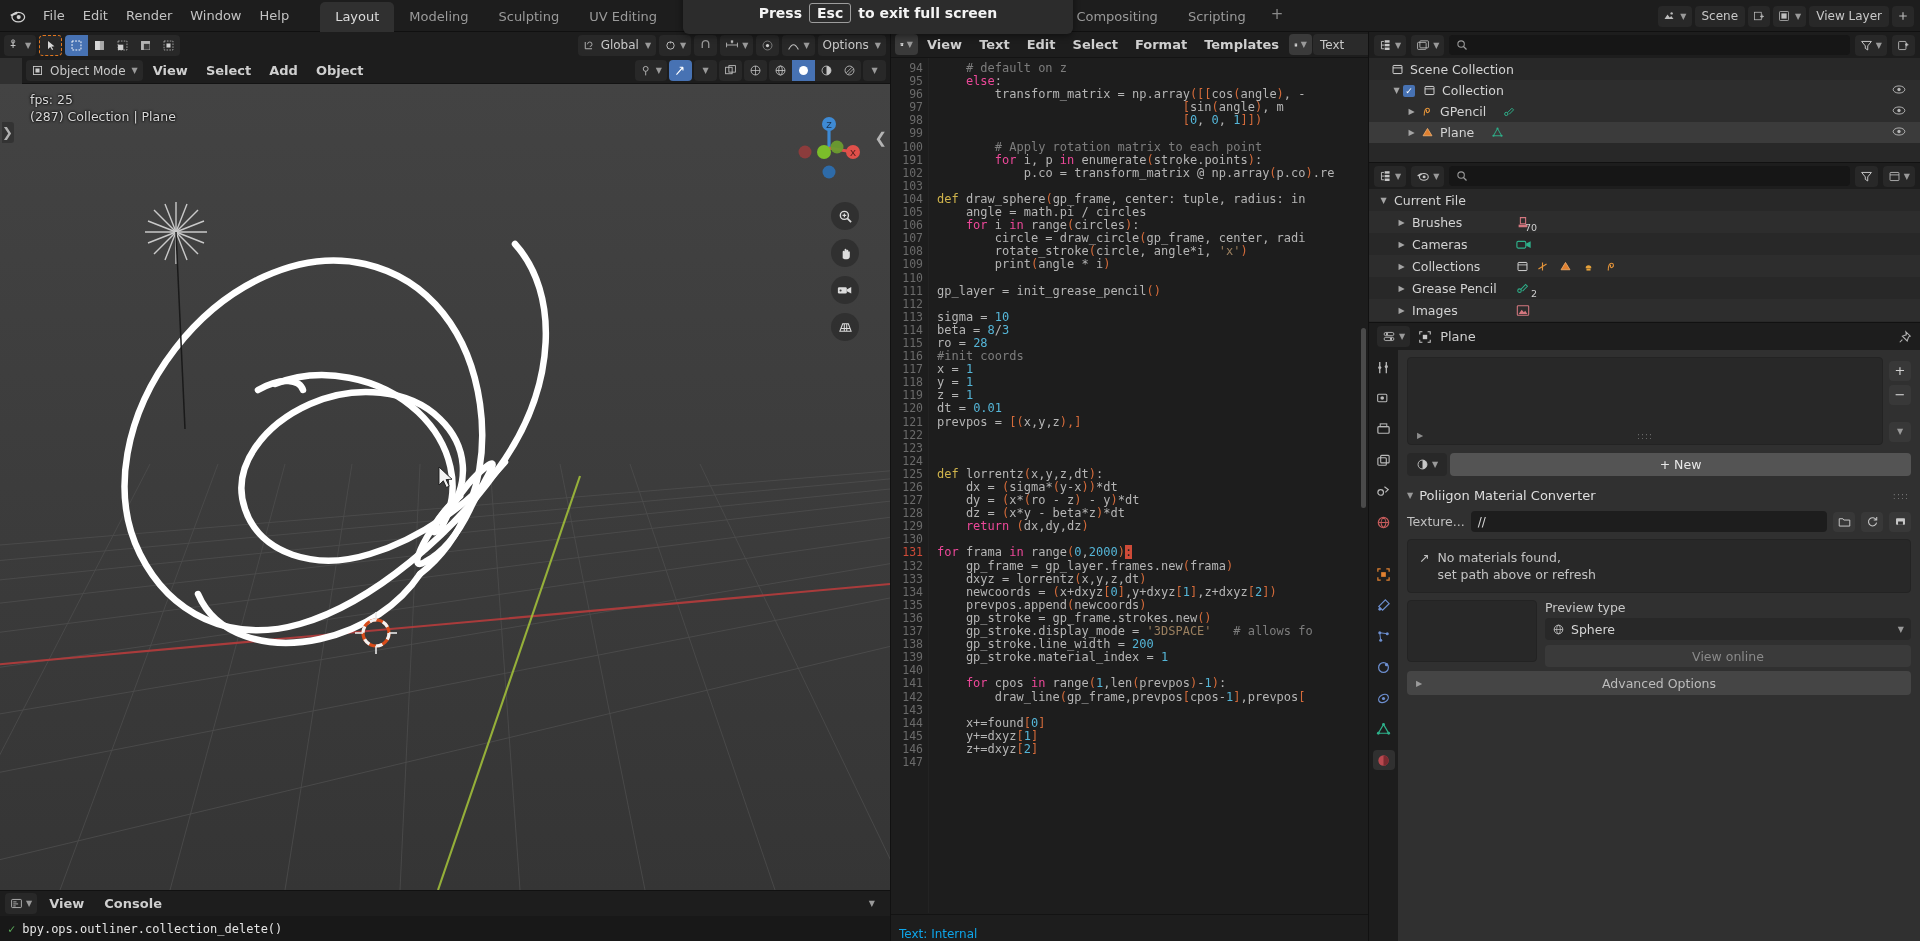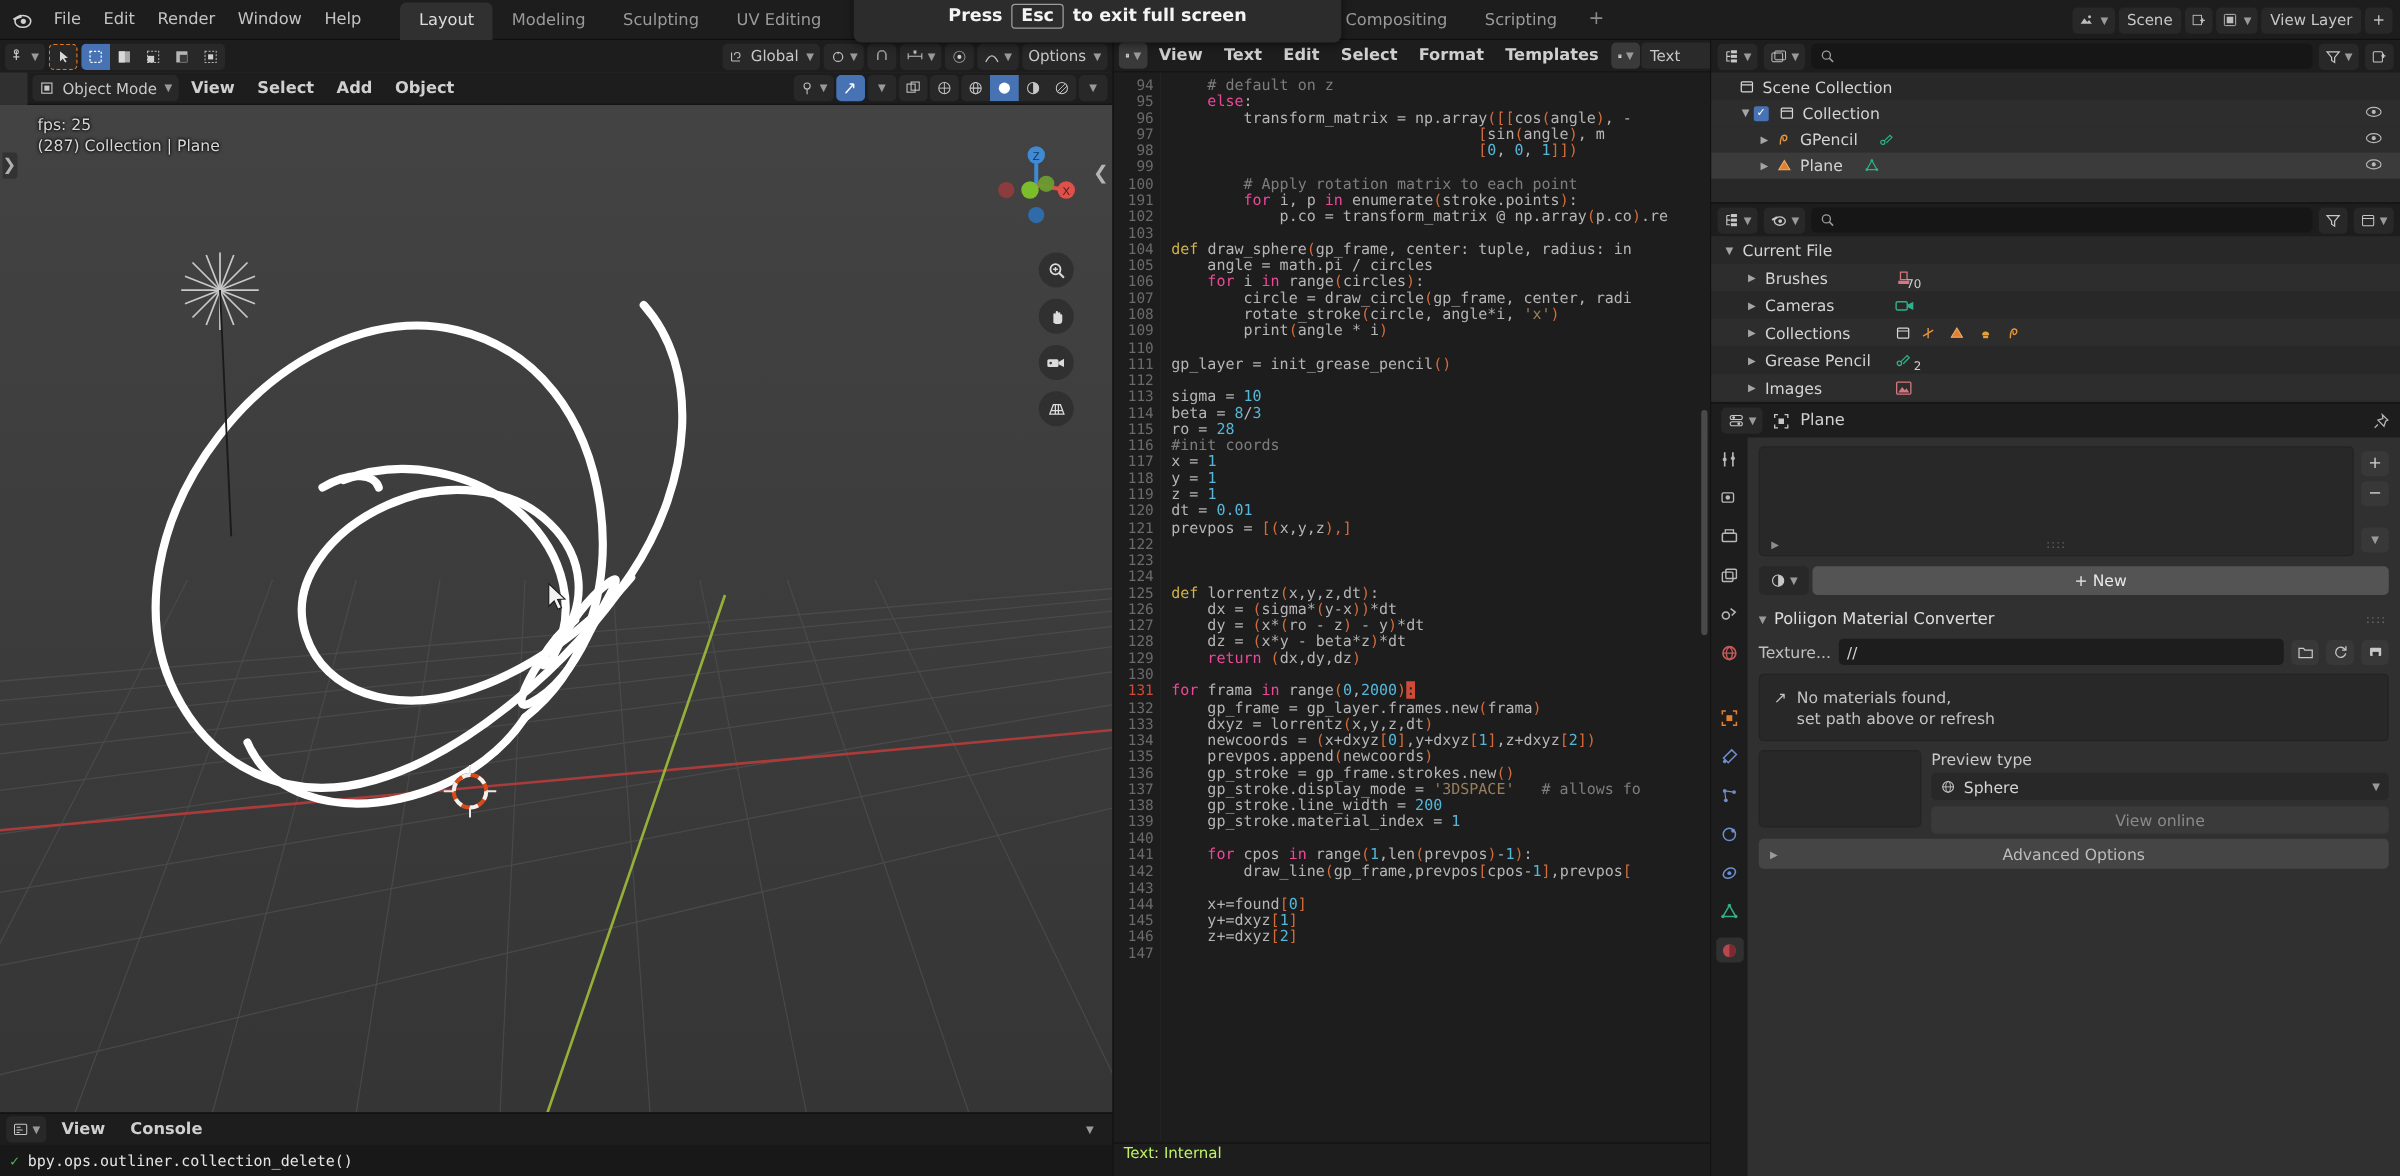--- a/index.html
+++ b/index.html
@@ -146,22 +146,22 @@
   .df { color: #d0b44c; }   
   .pn { color: #d46b3a; }   
   .op { color: #b5b5b5; }
   .cursor-box { background: #cf4b38; color: #1d1d1d; }
   .te-scroll {
     position: absolute; right: 2px; top: 270px; width: 5px; height: 180px;
     background: #4a4a4a; border-radius: 3px;
   }
   .te-footer {
     position: absolute; bottom: 0; left: 0; width: 100%; height: 27px;
-    background: #1d1d1d; display: flex; align-items: flex-start; padding: 0 8px;
-    color: #bef264; font-size: 12px; border-top: 1px solid #131313;
+    background: #1d1d1d; display: flex; align-items: flex-end; padding: 0 8px;
+    color: #0ea5e9; font-size: 12px; border-top: 1px solid #131313;
   }
 
   
   .outliner {
     position: absolute; left: 1368px; top: 32px; width: 552px; height: 130px;
     background: #1d1d1d; border-left: 1px solid #111;
   }
   .ol-header {
     height: 26px; background: #1d1d1d; display: flex; align-items: center;
     padding: 0 5px; gap: 5px;

